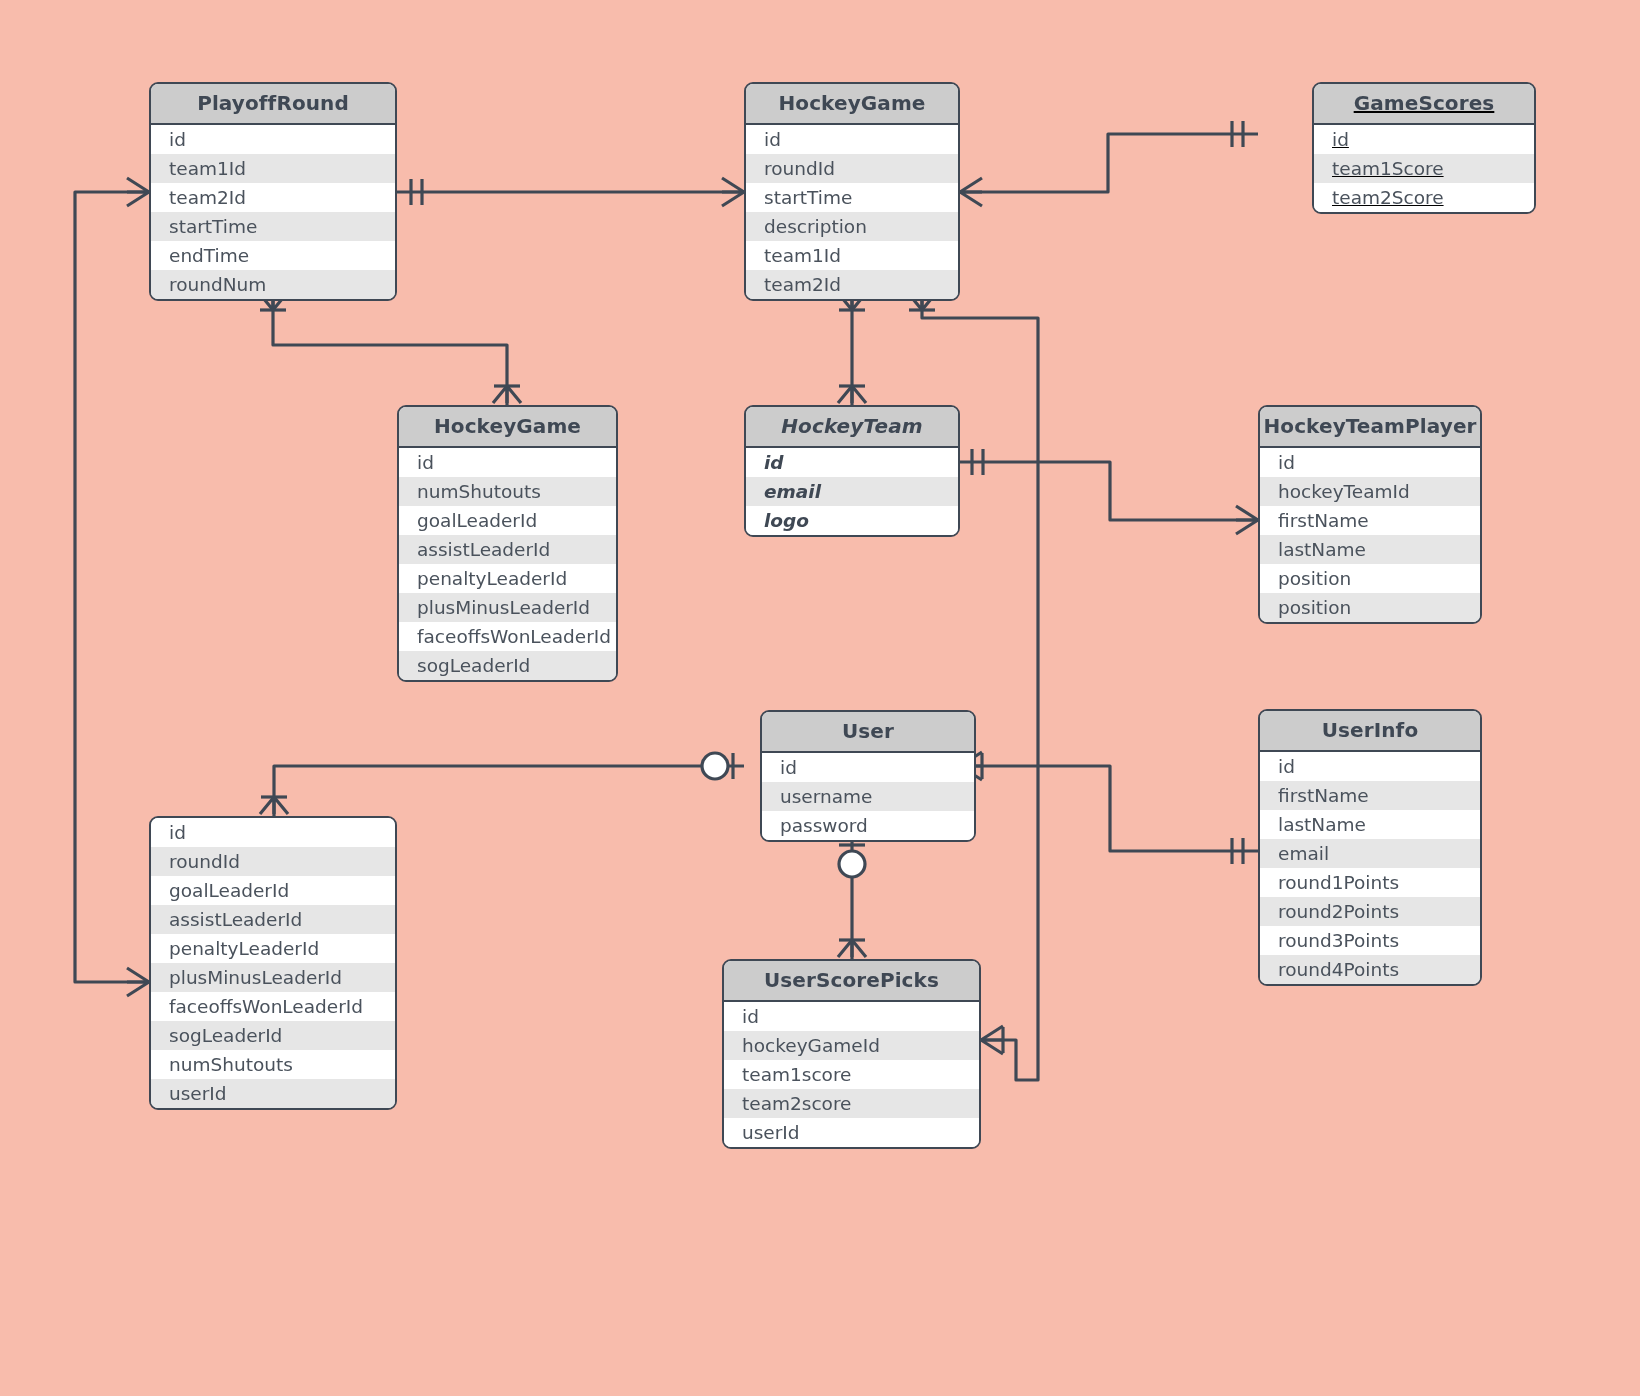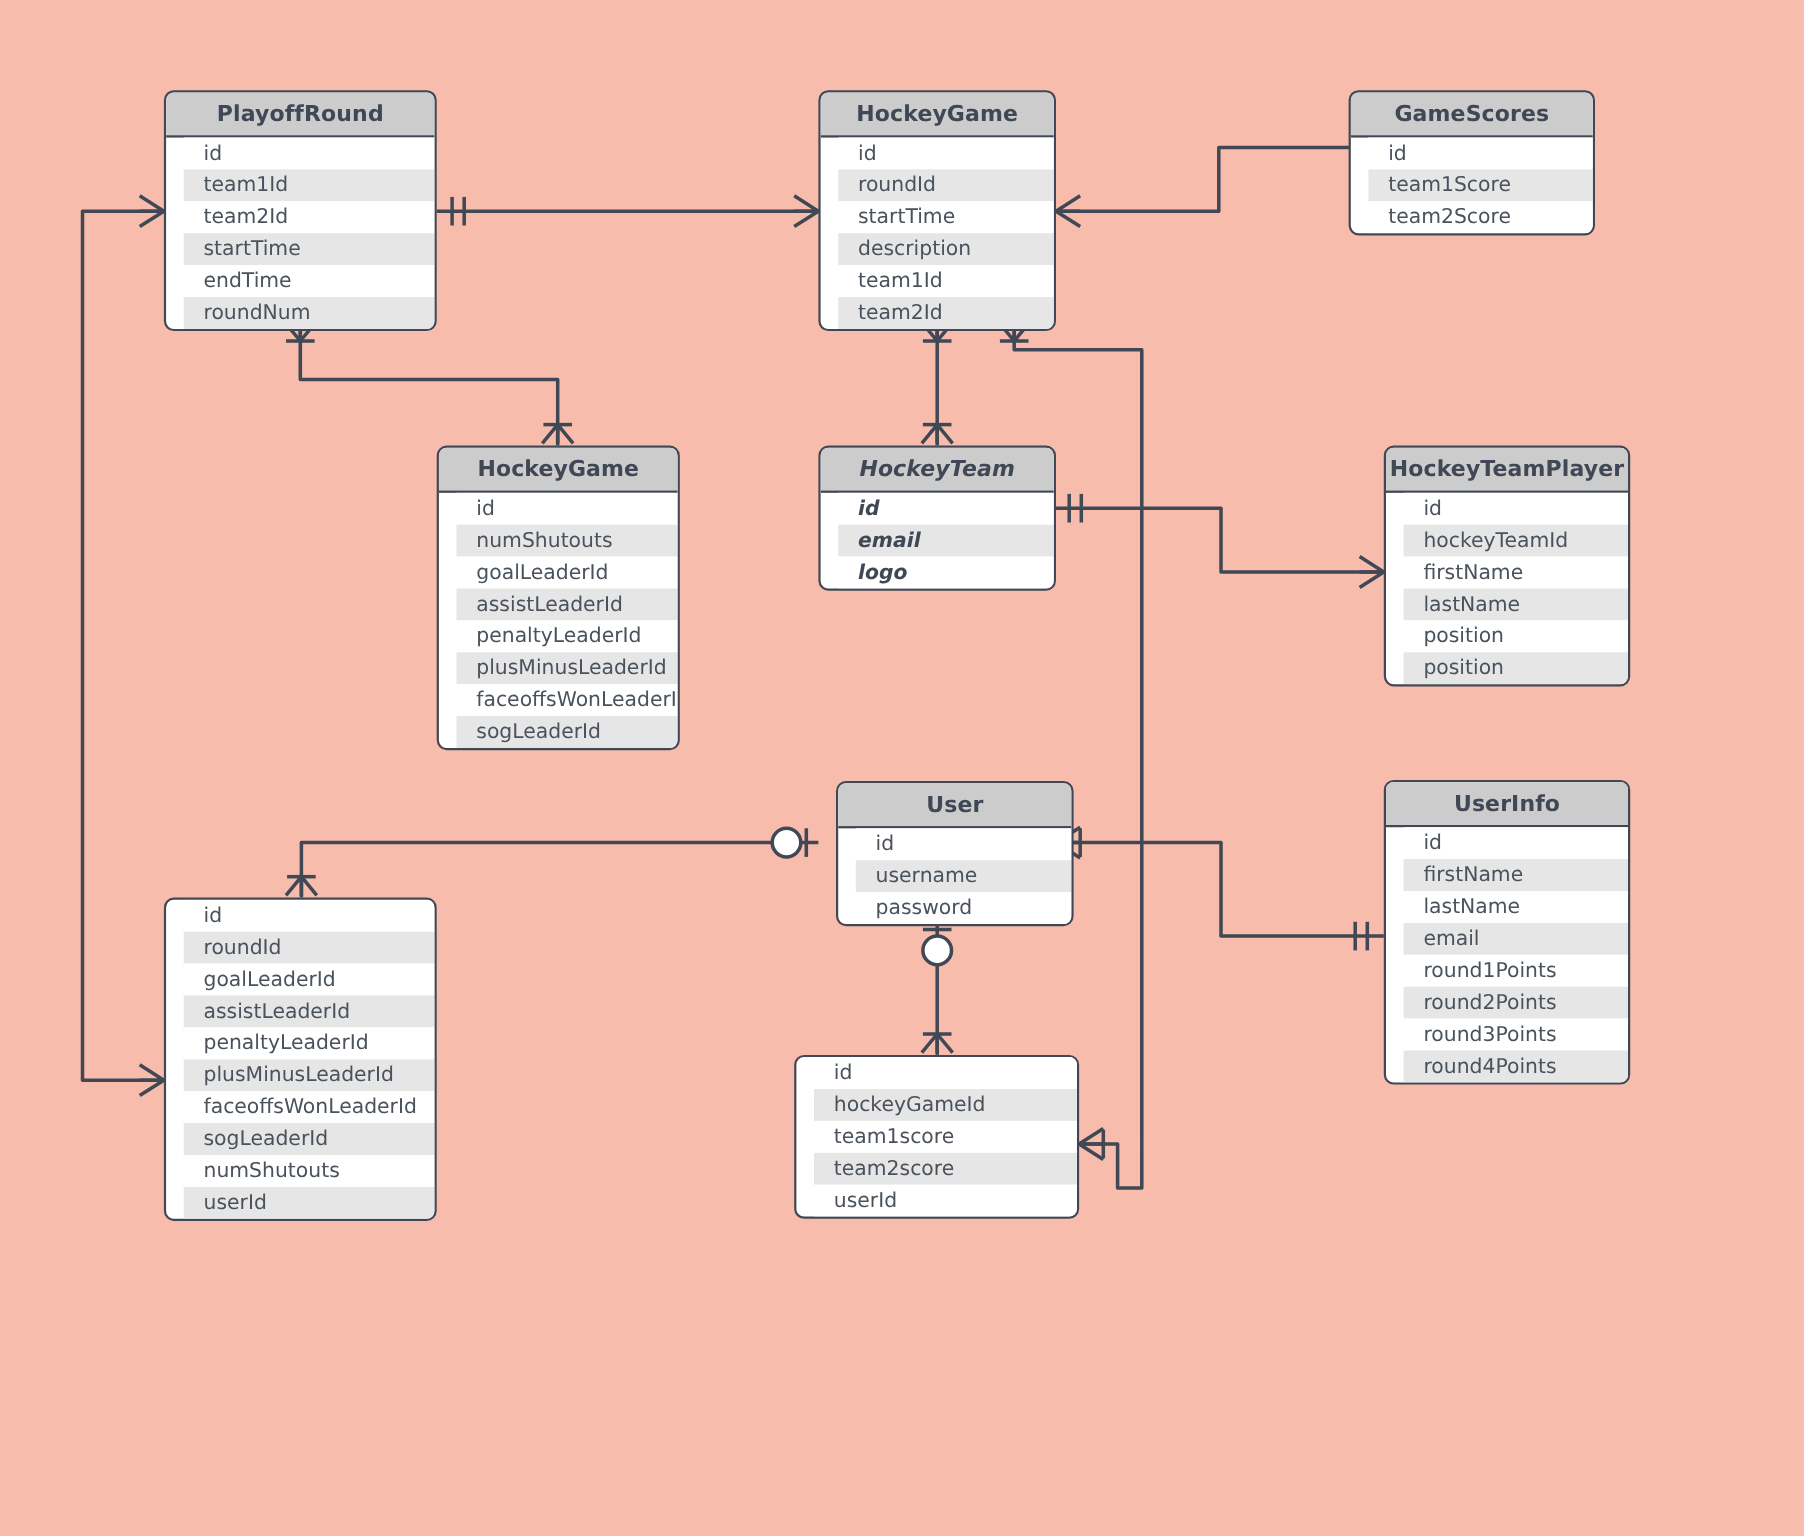--- a/index.html
+++ b/index.html
@@ -34,21 +34,20 @@
     letter-spacing:.1px;
   }
   .entity .erow{
     height:29px;
     line-height:29px;
     font-size:18.5px;
     color:#4a525c;
     padding-left:18px;
     background:#ffffff;
     white-space:nowrap;
-    margin-left:16px;
   }
   .entity .erow.alt{background:#e6e6e6;}
   .entity .erow.bold{font-weight:bold;color:#3f4854;}
 </style>
 </head>
 <body>
 
 <div id="canvas">
 
   <svg id="edges" viewBox="0 0 1640 1396" xmlns="http://www.w3.org/2000/svg">
@@ -137,21 +136,21 @@
       </div>
       <div class="entity" style="left: 744px; top: 82px; width: 216px;">
         <div class="ehead">HockeyGame</div>
         <div class="erow">id</div>
         <div class="erow alt">roundId</div>
         <div class="erow">startTime</div>
         <div class="erow alt">description</div>
         <div class="erow">team1Id</div>
         <div class="erow alt">team2Id</div>
       </div>
-      <div class="entity" style="left: 1226px; top: 82px; width: 224px;">
+      <div class="entity" style="left: 1312px; top: 82px; width: 224px; text-decoration: underline;">
         <div class="ehead">GameScores</div>
         <div class="erow">id</div>
         <div class="erow alt">team1Score</div>
         <div class="erow">team2Score</div>
       </div>
       <div class="entity" style="left: 397px; top: 405px; width: 221px;">
         <div class="ehead">HockeyGame</div>
         <div class="erow">id</div>
         <div class="erow alt">numShutouts</div>
         <div class="erow">goalLeaderId</div>
@@ -199,20 +198,21 @@
         <div class="erow">goalLeaderId</div>
         <div class="erow alt">assistLeaderId</div>
         <div class="erow">penaltyLeaderId</div>
         <div class="erow alt">plusMinusLeaderId</div>
         <div class="erow">faceoffsWonLeaderId</div>
         <div class="erow alt">sogLeaderId</div>
         <div class="erow">numShutouts</div>
         <div class="erow alt">userId</div>
       </div>
       <div class="entity" style="left: 722px; top: 959px; width: 259px;">
+        <div class="ehead">UserScorePicks</div>
         <div class="erow">id</div>
         <div class="erow alt">hockeyGameId</div>
         <div class="erow">team1score</div>
         <div class="erow alt">team2score</div>
         <div class="erow">userId</div>
       </div>
     </div>
 
 </div>
 

